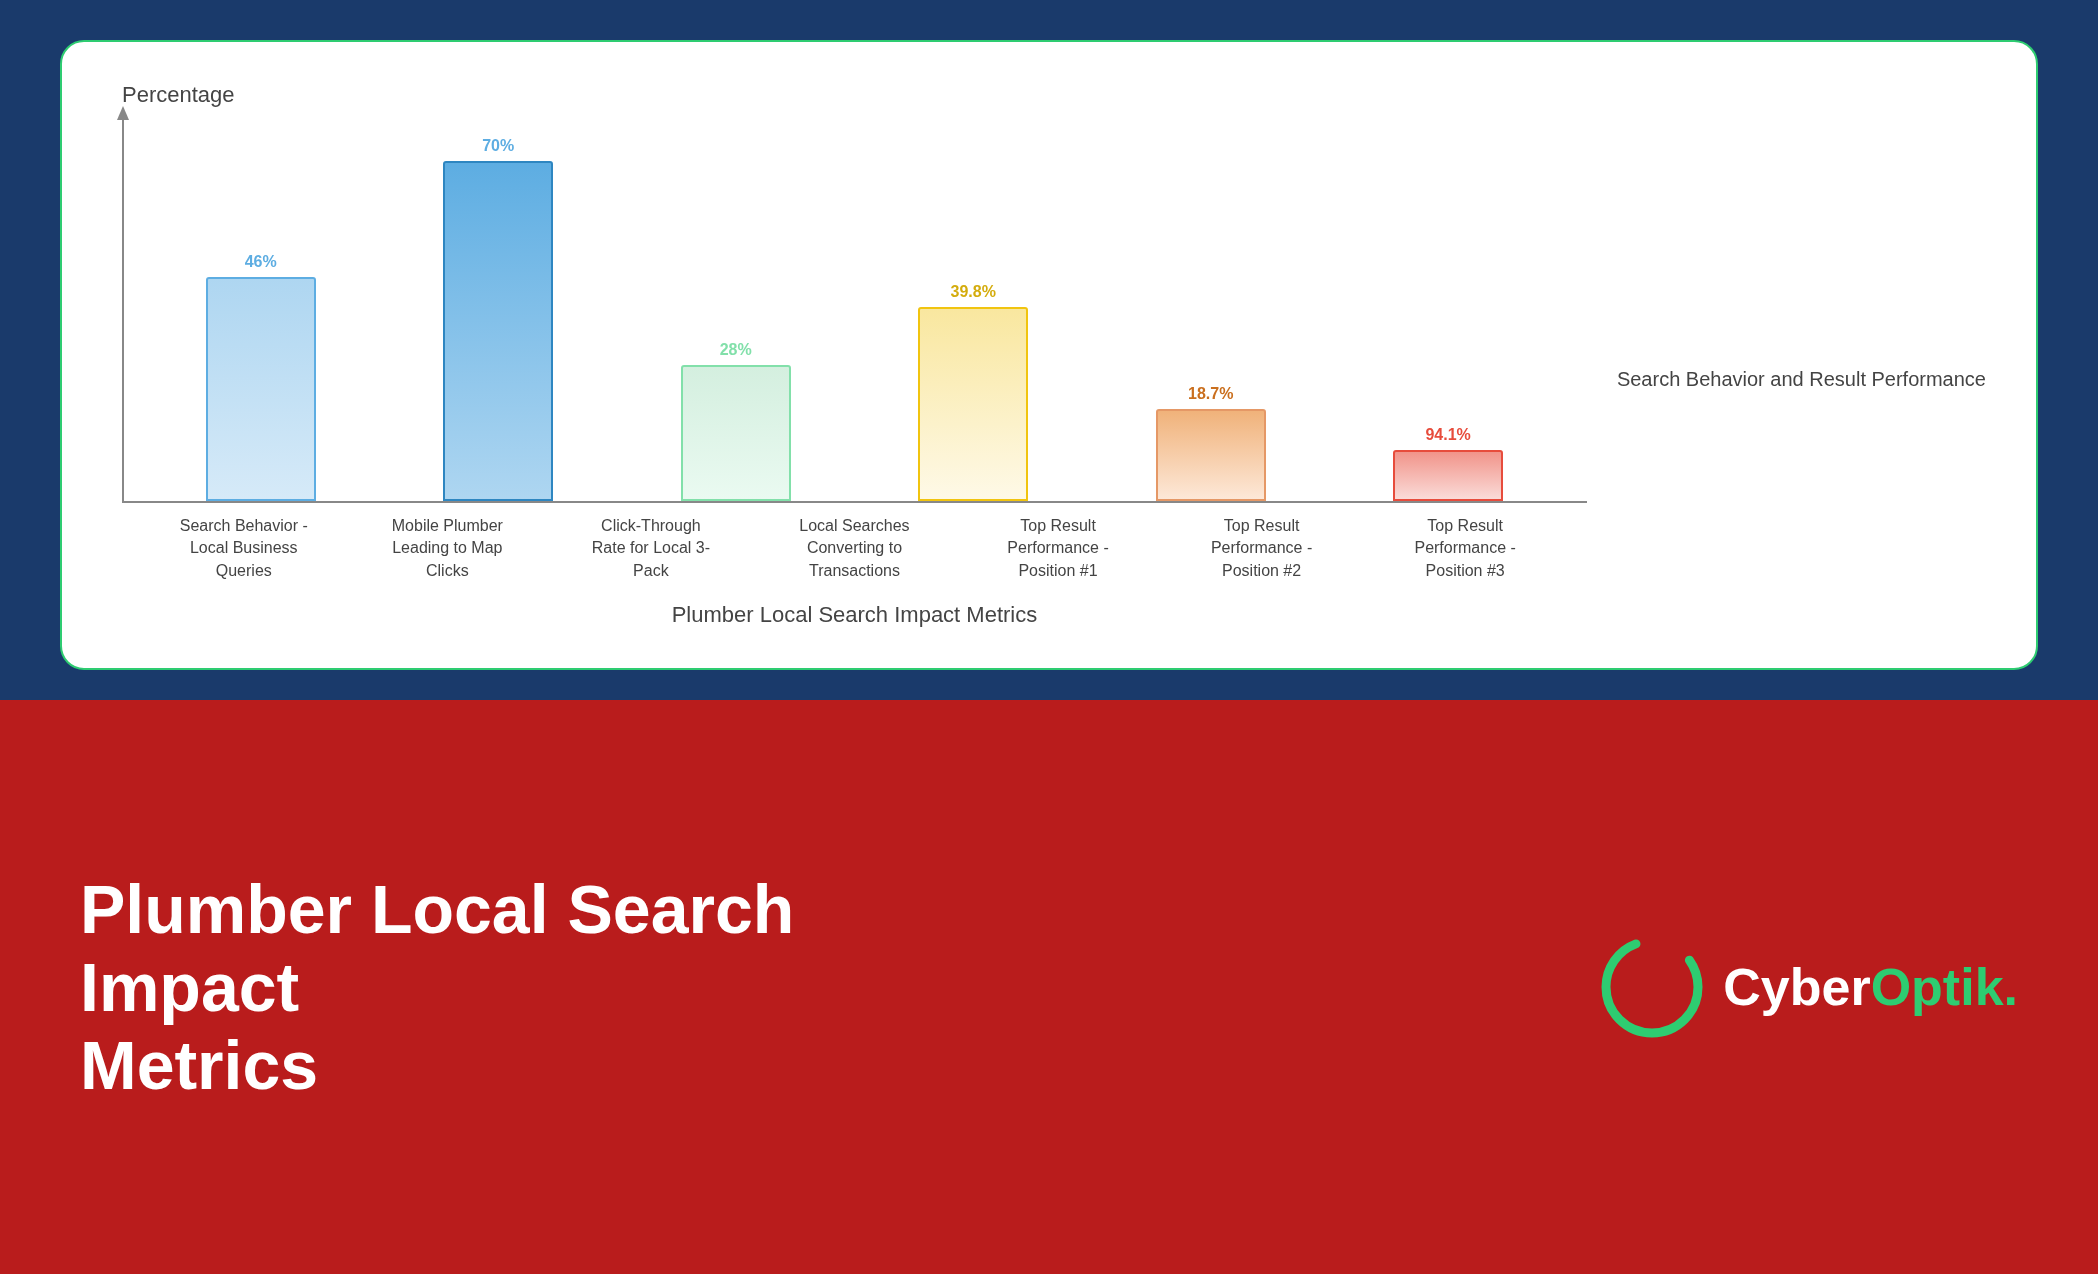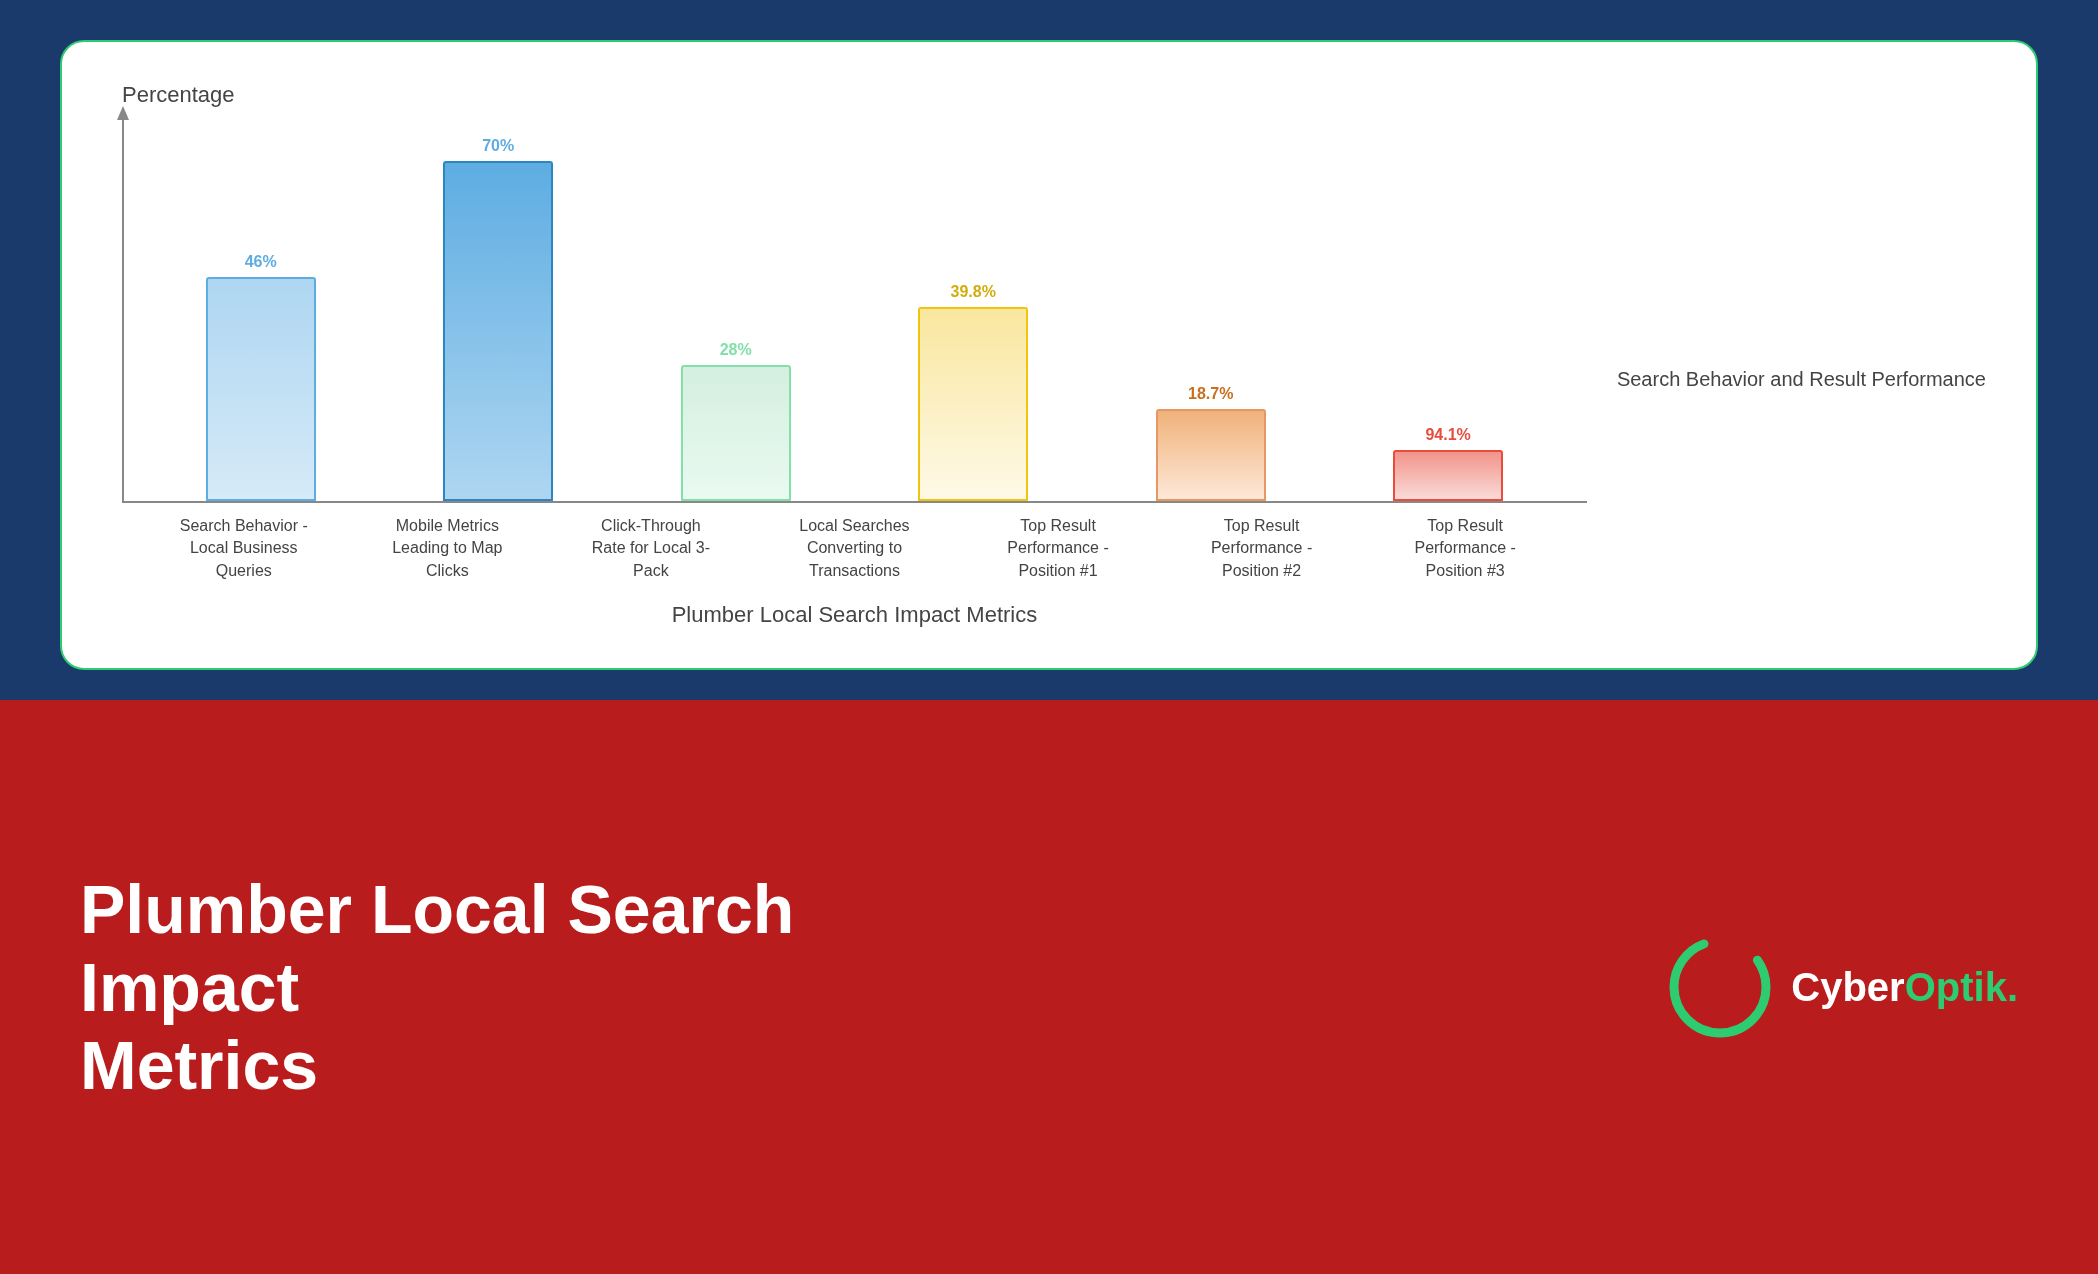--- a/index.html
+++ b/index.html
@@ -253,21 +253,21 @@
           <div class="x-axis-line" style="bottom:0; left:0; right:0; position:relative; height:2px; background:#888; margin-left:0;">
           </div>
         </div>
 
         <div class="labels-row" id="labels-row">
 
         <div class="label-item">
               <div class="bar-label">Search Behavior - Local Business Queries</div>
             </div>
             <div class="label-item">
-              <div class="bar-label">Mobile Metrics Leading to Map Clicks</div>
+              <div class="bar-label">Mobile Plumber Leading to Map Clicks</div>
             </div>
             <div class="label-item">
               <div class="bar-label">Click-Through Rate for Local 3-Pack</div>
             </div>
             <div class="label-item">
               <div class="bar-label">Local Searches Converting to Transactions</div>
             </div>
             <div class="label-item">
               <div class="bar-label">Top Result Performance - Position #1</div>
             </div>
@@ -294,17 +294,17 @@
     <span>Plumber Local Search Impact</span><br>
     <span>Metrics</span>
   </div>
 
   <div class="logo-area">
     <div style="position:relative; width:110px; height:110px;">
       <svg width="110" height="110" viewBox="0 0 110 110">
         <circle cx="55" cy="55" r="46" fill="none" stroke="#2ecc71" stroke-width="9" stroke-dasharray="230 60" stroke-dashoffset="30" stroke-linecap="round"></circle>
       </svg>
     </div>
-    <div style="font-size:40px; font-weight:700; color:white; line-height:1;">
+    <div style="font-size:52px; font-weight:700; color:white; line-height:1;">
       <span style="color:white;">Cyber</span><span style="color:#2ecc71;">Optik.</span>
     </div>
   </div>
 </div>
 
 </body></html>

